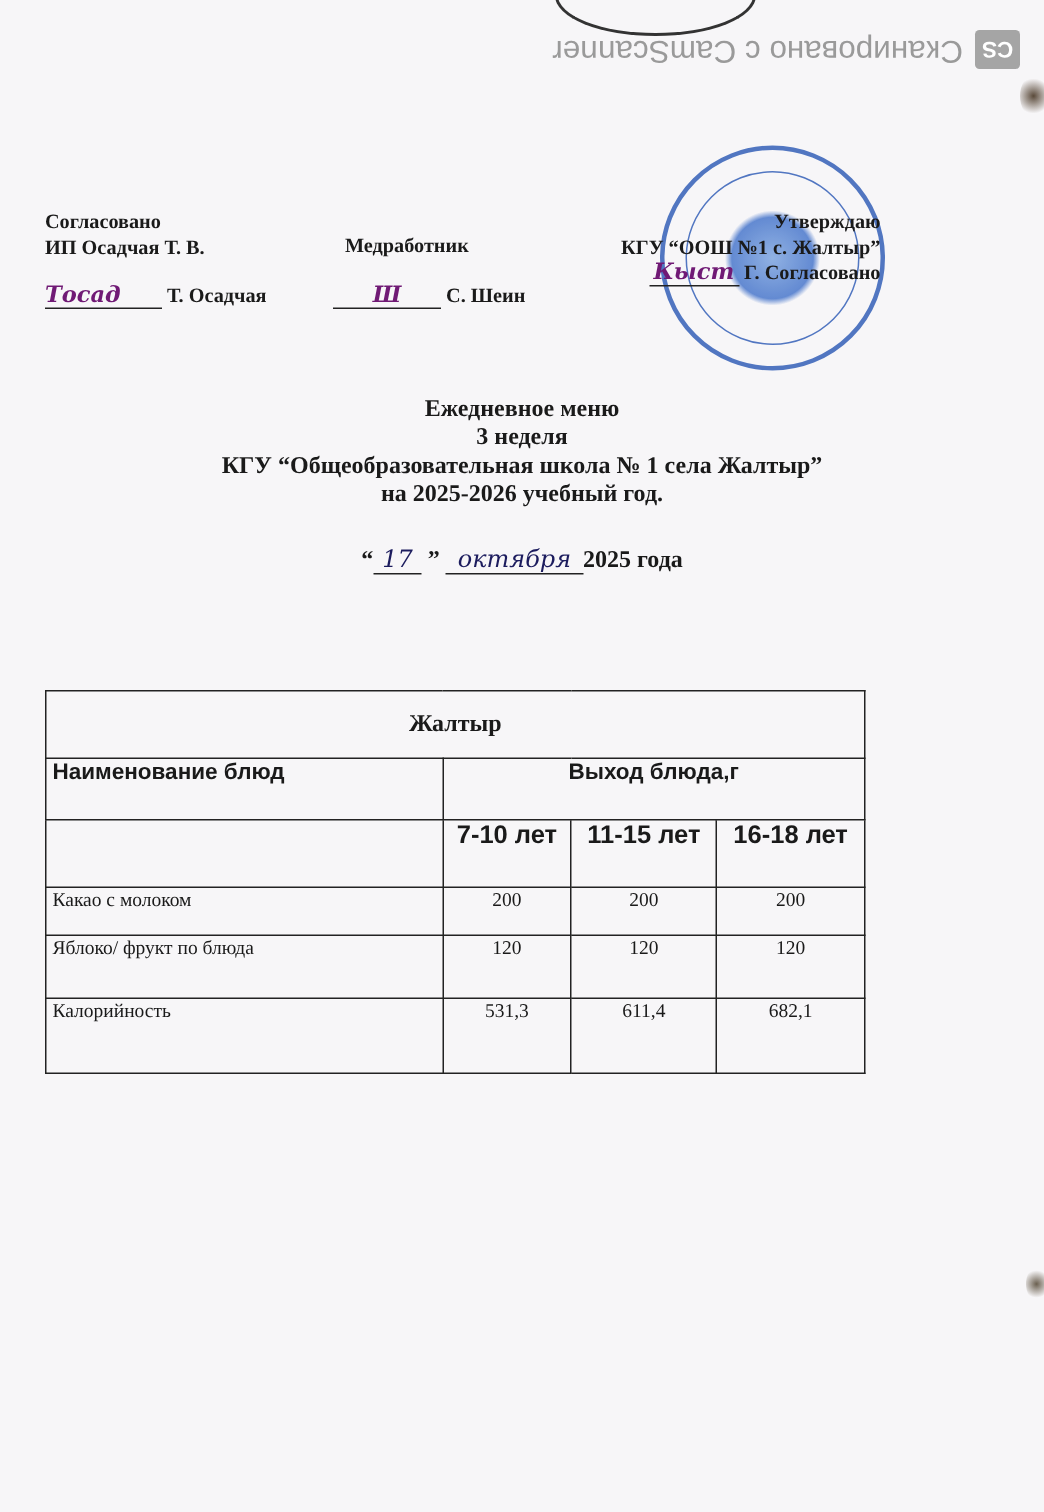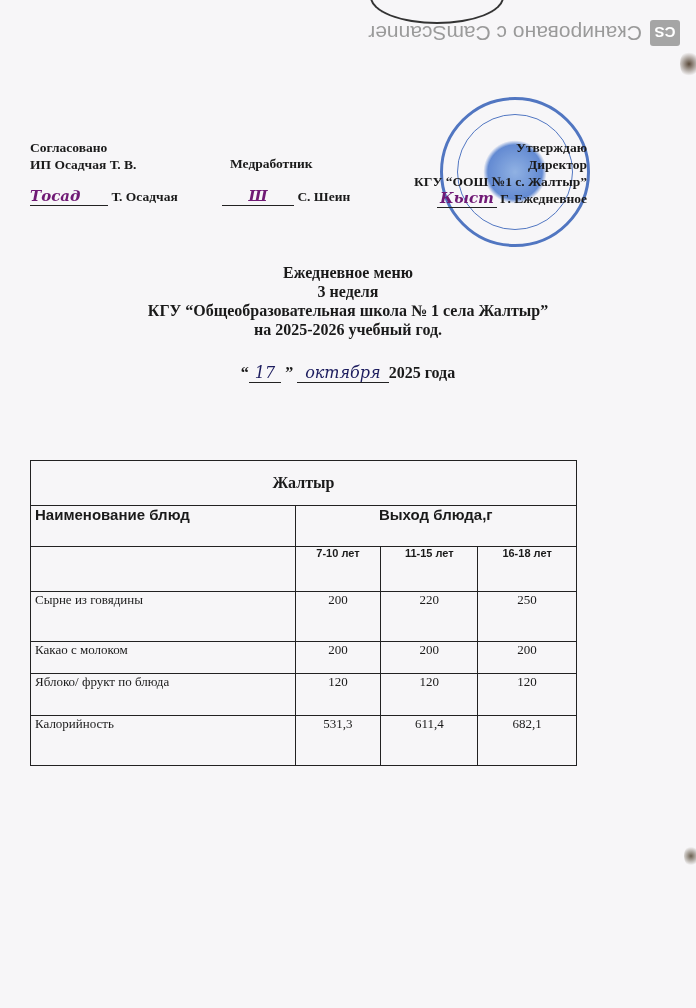--- a/index.html
+++ b/index.html
@@ -49,21 +49,21 @@
       top: 363px; left: 0; width: 696px; text-align: center; font-weight: bold; font-size: 16px;
     }
     .hw { font-family: "DejaVu Serif", serif; font-style: italic; color: #1c1c5e; font-weight: normal; border-bottom: 1px solid #222; margin-top: 36px; }
     table.menu {
       position: absolute; top: 460px; left: 30px; width: 547px;
       border-collapse: collapse; font-family: "Liberation Serif", serif;
     }
     table.menu td { border: 1.3px solid #222; padding: 0 4px; vertical-align: top; }
     .day-cell { height: 44px; text-align: center; font-weight: bold; font-size: 16px; vertical-align: middle !important; }
     .hdr-row td { height: 40px; font-family: "Liberation Sans", sans-serif; font-weight: bold; font-size: 15px; padding-top: 10px; margin-top: 39px; }
-    .age-row td { height: 44px; font-family: "Liberation Sans", sans-serif; font-weight: bold; font-size: 11px; padding-top: 6px; }
+    .age-row td { height: 44px; font-family: "Liberation Sans", sans-serif; font-weight: bold; font-size: 17px; padding-top: 6px; }
     .data-row td { font-size: 13px; padding-top: 4px; }
     .num { text-align: center; }
     .smudge { top: 845px; left: 684px; width: 14px; height: 22px; border-radius: 50%; background: radial-gradient(circle, #6b6050 0%, transparent 70%); }
     .smudge2 { top: 50px; left: 680px; width: 18px; height: 28px; border-radius: 50%; background: radial-gradient(circle, #5a4a3a 0%, transparent 70%); }
   </style>
 </head>
 <body>
 
 <div class="abs oval"></div>
 <div class="abs watermark">
@@ -86,25 +86,24 @@
   <span class="sig-line sig" style="width:72px; text-align:center;">Ш</span>
   <span>С. Шеин</span>
 </div>
 
 <div class="abs stamp">
     <div class="stamp-inner"></div>
   </div>
 
 <div class="abs hdr" style="top:139px; left:400px; width:187px; text-align:right;">
   <div>Утверждаю</div>
-  <div>Директор</div>
   <div>КГУ “ООШ №1 с. Жалтыр”</div>
   <div style="white-space:nowrap;">
     <span class="sig-line sig" style="width:60px; text-align:center;">Кыст</span>
-    <span>Г. Ежедневное</span>
+    <span>Г. Согласовано</span>
   </div>
 </div>
 
 <div class="abs title-block">
   <div>Ежедневное меню</div>
   <div>3 неделя</div>
   <div>КГУ “Общеобразовательная школа № 1 села Жалтыр”</div>
   <div>на 2025-2026 учебный год.</div>
 </div>
 
@@ -127,26 +126,20 @@
   <tr class="hdr-row">
     <td>Наименование блюд</td>
     <td colspan="3" class="num">Выход блюда,г</td>
   </tr>
   <tr class="age-row">
     <td></td>
     <td class="num">7-10 лет</td>
     <td class="num">11-15 лет</td>
     <td class="num">16-18 лет</td>
   </tr>
-  <tr class="data-row" style="height:50px;">
-    <td>Сырне из говядины</td>
-    <td class="num">200</td>
-    <td class="num">220</td>
-    <td class="num">250</td>
-  </tr>
   <tr class="data-row" style="height:32px;">
     <td>Какао с молоком</td>
     <td class="num">200</td>
     <td class="num">200</td>
     <td class="num">200</td>
   </tr>
   <tr class="data-row" style="height:42px;">
     <td>Яблоко/ фрукт по блюда</td>
     <td class="num">120</td>
     <td class="num">120</td>

